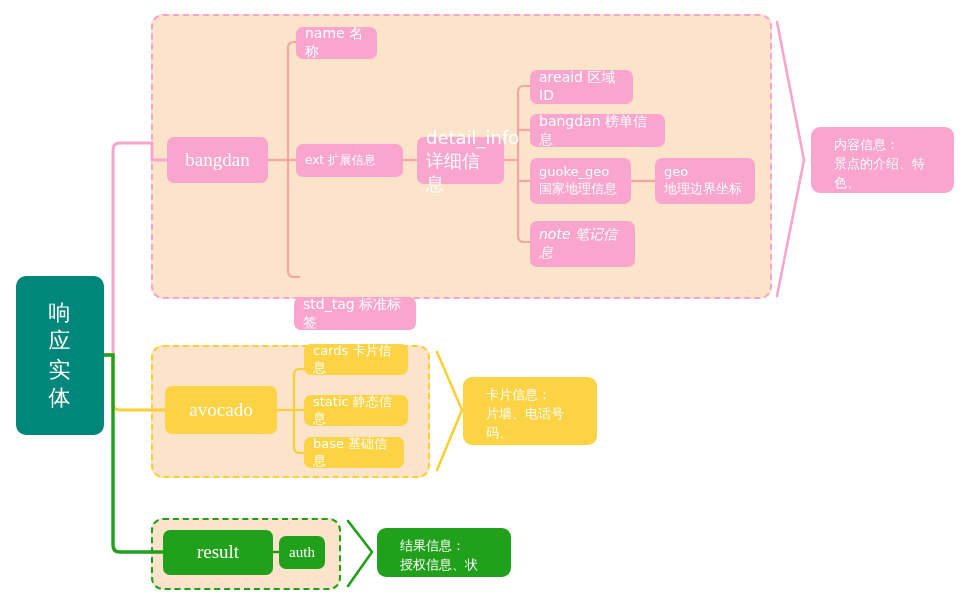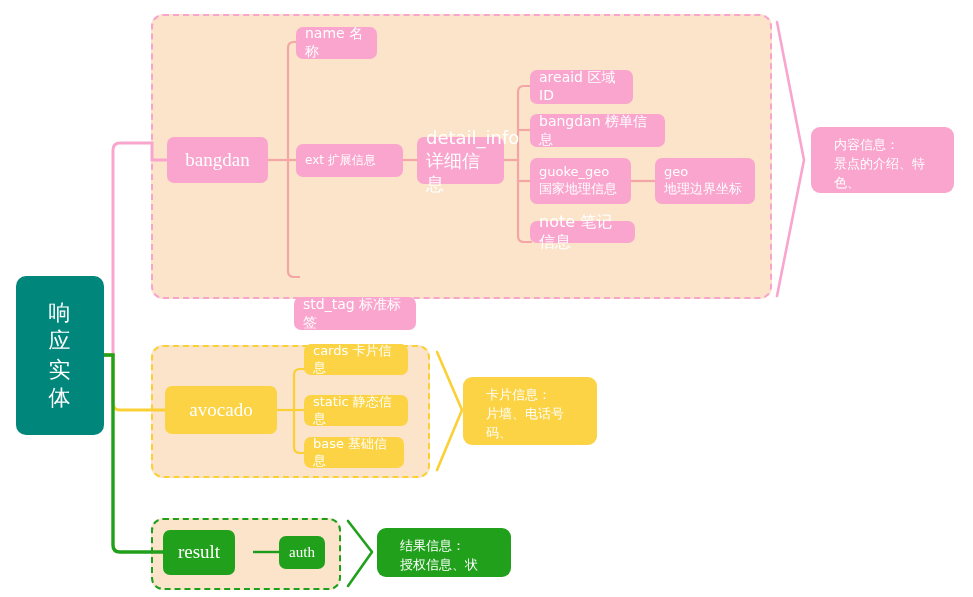--- a/index.html
+++ b/index.html
@@ -170,21 +170,21 @@
 
   <div class="node pinknode cjk" style="left:530px;top:114px;width:135px;height:33px;padding:0 9px;font-size:14px;">
     <span class="ln">bangdan 榜单信息</span>
   </div>
 
   <div class="node pinknode cjk" style="left:530px;top:158px;width:101px;height:46px;padding:0 9px;font-size:13px;">
     <span class="ln">guoke_geo
 国家地理信息</span>
   </div>
 
-  <div class="node pinknode cjk" style="left:530px;top:221px;width:105px;height:22px;padding:0 9px;font-size:16px;">
+  <div class="node pinknode cjk" style="left:530px;top:221px;width:105px;height:46px;padding:0 9px;font-size:14px;font-style:italic;">
     <span class="ln">note 笔记信息</span>
   </div>
 
   <div class="node pinknode cjk" style="left:655px;top:158px;width:100px;height:46px;padding:0 9px;font-size:13px;">
     <span class="ln">geo
 地理边界坐标</span>
   </div>
 
   <div class="callout pink" style="left:811px;top:127px;width:143px;height:66px;">
     <span class="ln">内容信息：
@@ -207,21 +207,21 @@
   <div class="node yellownode cjk" style="left:304px;top:437px;width:100px;height:31px;padding:0 9px;font-size:13px;">
     <span class="ln">base 基础信息</span>
   </div>
 
   <div class="callout yellow" style="left:463px;top:377px;width:134px;height:68px;">
     <span class="ln">卡片信息：
 片墙、电话号码、
 导航信息</span>
   </div>
 
-  <div class="node greennode" style="left:163px;top:530px;width:72px;height:45px;align-items:center;text-align:center;font-size:19px;">
+  <div class="node greennode" style="left:163px;top:530px;width:110px;height:45px;align-items:center;text-align:center;font-size:19px;">
     <span class="ln">result</span>
   </div>
 
   <div class="node greennode" style="left:279px;top:536px;width:46px;height:33px;align-items:center;text-align:center;font-size:15px;">
     <span class="ln">auth</span>
   </div>
 
   <div class="callout green" style="left:377px;top:528px;width:134px;height:49px;">
     <span class="ln">结果信息：
 授权信息、状态码</span>

